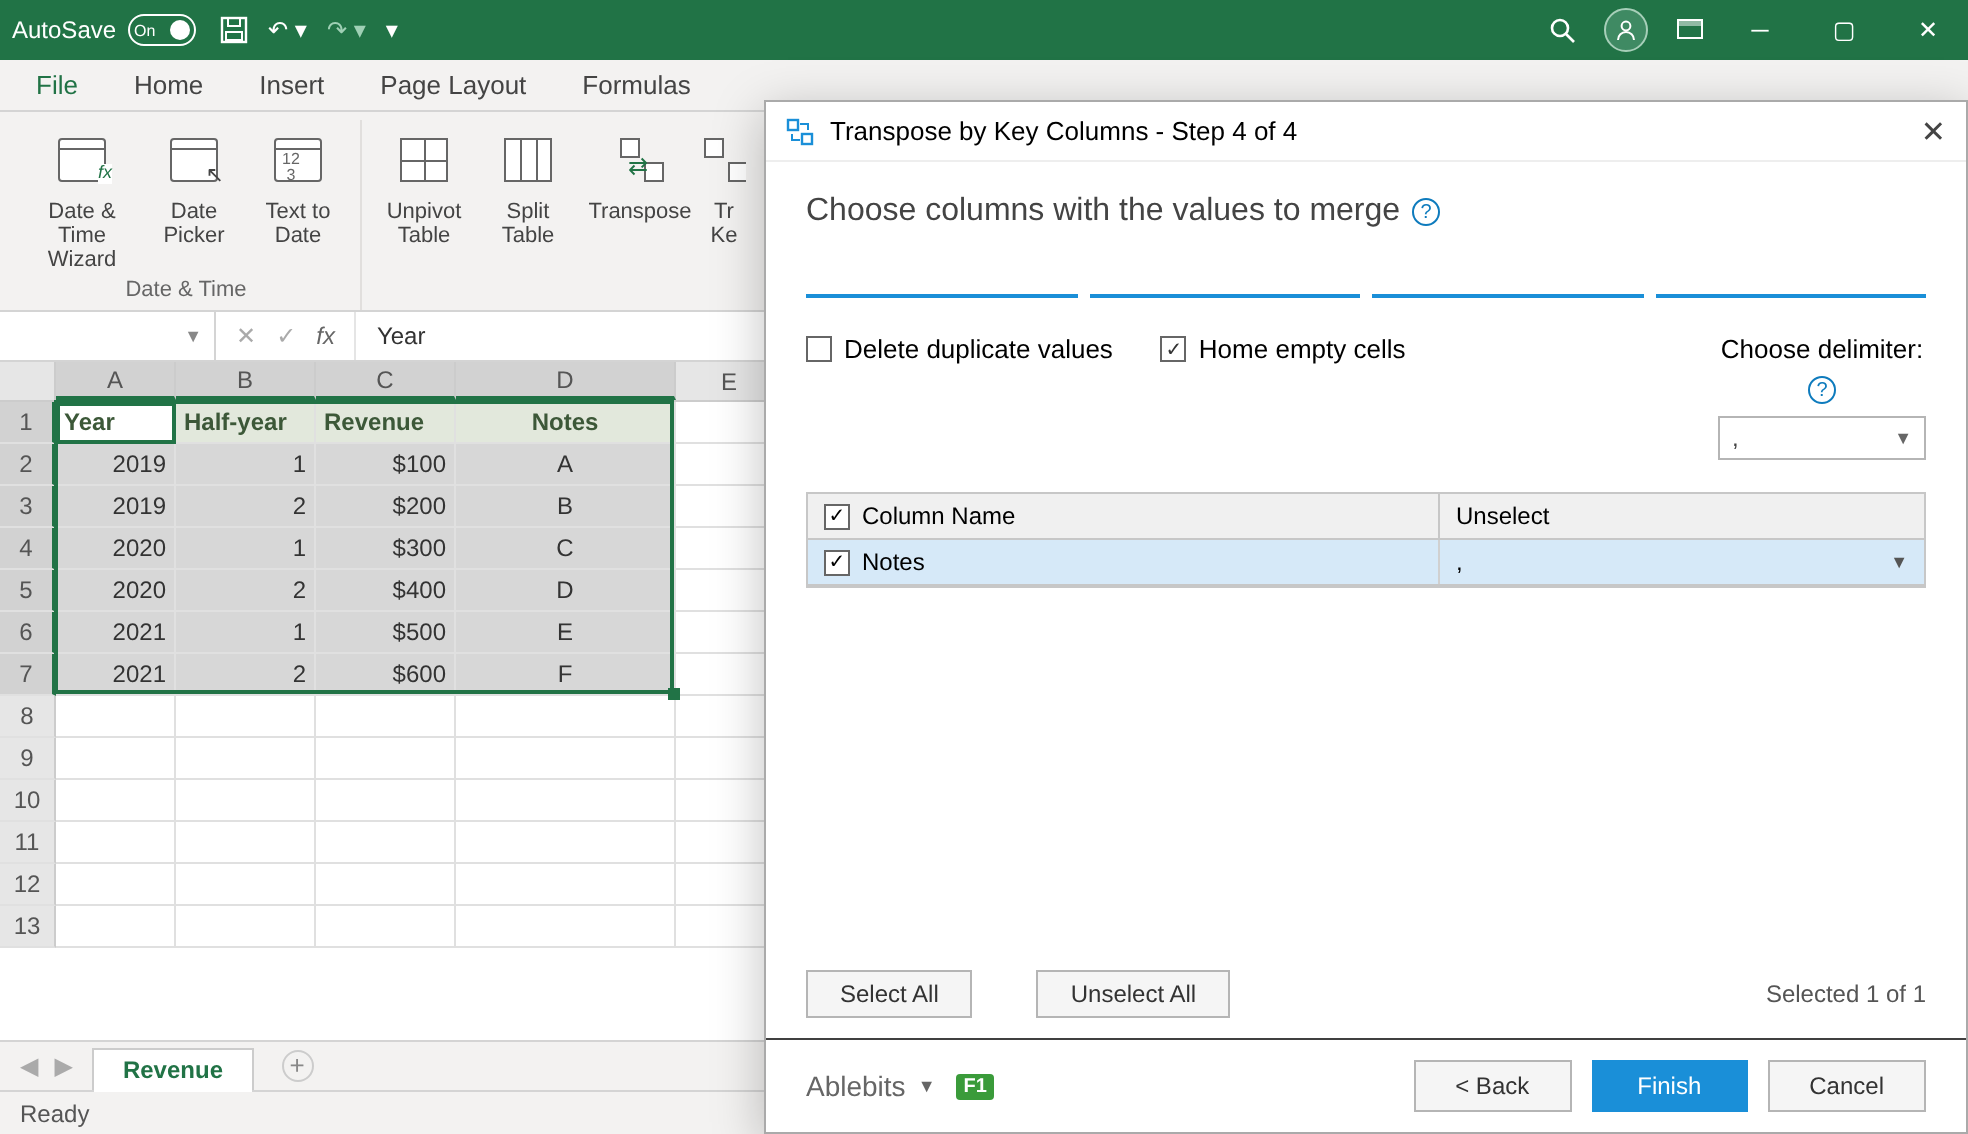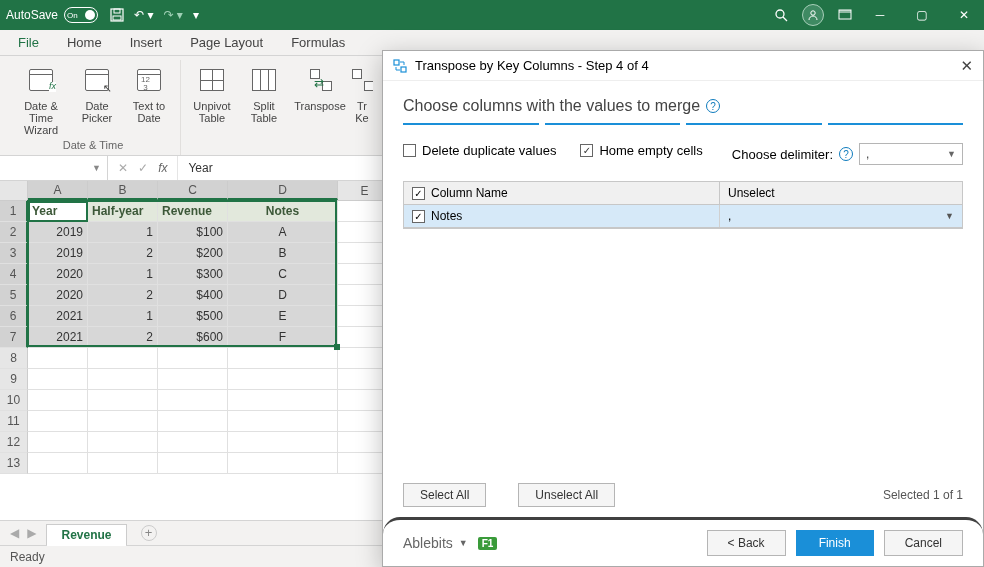--- a/index.html
+++ b/index.html
@@ -87,47 +87,47 @@
 
 .statusbar { height: 22px; background: #f3f2f1; border-top: 1px solid #d4d4d4; display: flex; align-items: center; font-size: 12px; padding: 0 10px; color: #555; gap: 30px; }
 .statusbar .avg { margin-left: auto; padding-right: 30px; }
 
 
 .modal { position: absolute; left: 382px; top: 50px; width: 602px; height: 517px; background: #fff; border: 1px solid #aaa; box-shadow: 0 6px 24px rgba(0,0,0,.25); display: flex; flex-direction: column; font-size: 13px; }
 .mtitle { height: 30px; display: flex; align-items: center; padding: 0 10px; gap: 8px; border-bottom: 1px solid #eee; }
 .mtitle .micon { width:14px; height:14px; display:inline-flex; }
 .mtitle .close { margin-left: auto; font-size: 15px; color:#444; }
 .mbody { padding: 16px 20px 10px 20px; flex: 1; display: flex; flex-direction: column; }
-.mheading { font-size: 16px; color: #444; display:flex; align-items:center; gap:6px; margin-bottom: 8px; text-align: center; }
+.mheading { font-size: 16px; color: #444; display:flex; align-items:center; gap:6px; margin-bottom: 32px; text-align: center; }
 .help-q { width:14px; height:14px; border:1px solid #0e7bbd; color:#0e7bbd; border-radius:50%; font-size:10px; display:inline-flex; align-items:center; justify-content:center; }
 .progress { display:flex; gap:6px; margin-bottom: 18px; }
 .progress .seg { height:2px; flex:1; background:#1a8fd8; }
 .optrow { display:flex; align-items:flex-start; gap:24px; margin-bottom: 14px; }
 .chk { display:flex; align-items:center; gap:6px; }
 .chk .box { width:13px; height:13px; border:1px solid #666; display:inline-flex; align-items:center; justify-content:center; font-size:10px; color:#333; background:#fff; }
-.delim-label { margin-left:auto; display:flex; align-items:center; gap:6px; }
+.delim-label { margin-left:auto; display:flex; align-items:center; gap:6px;flex-direction:column; }
 .delim-select { width:104px; height:22px; border:1px solid #b5b5b5; display:flex; align-items:center; justify-content:space-between; padding:0 6px; font-size:12px; color:#444; background:#fff; }
 .delim-select .dd { font-size:9px; color:#666; }
 
 .coltable { border: 1px solid #c7c7c7; margin-top: 2px; }
 .cthead { display:flex; background:#f0f0f0; border-bottom:1px solid #c7c7c7; }
 .cth { padding: 4px 8px; font-size:12px; display:flex; align-items:center; gap:6px; }
 .cth.name { flex: 0 0 316px; border-right:1px solid #c7c7c7; }
 .cth.delim { flex: 1; }
 .ctrow { display:flex; background:#d6e9f8; border-bottom:1px solid #c7c7c7; }
 .ctc { padding: 4px 8px; font-size:12px; display:flex; align-items:center; gap:6px; }
 .ctc.name { flex: 0 0 316px; border-right:1px solid #d0d0d0; }
 .ctc.delim { flex:1; display:flex; justify-content:space-between; align-items:center; }
 .ctc .dd { font-size:9px; color:#555; }
 
 .mselrow { display:flex; align-items:center; gap:32px; margin-top: auto; padding-top: 10px; }
 .btn { border:1px solid #b5b5b5; background:#f5f5f5; padding: 4px 16px; font-size:12px; color:#333; }
 .selcount { margin-left:auto; font-size:12px; color:#555; }
 
-.mfooter { border-top:3px solid #404040; padding: 10px 20px; display:flex; align-items:center; gap:10px;border-radius:17px; }
+.mfooter { border-top:1px solid #404040; padding: 10px 20px; display:flex; align-items:center; gap:10px; }
 .brand { font-size:14px; color:#666; display:flex; align-items:center; gap:6px; }
 .brand .dd { font-size:9px; }
 .f1 { background:#3a9b3a; color:#fff; font-size:10px; font-weight:600; padding:1px 4px; border-radius:2px; }
 .mfooter .spacer { flex:1; }
 .btn.primary { background:#1a8fd8; border-color:#1a8fd8; color:#fff; padding:5px 22px; }
 .btn.foot { padding: 5px 20px; }
 
 svg { display:block; }
 </style>
 </head>

